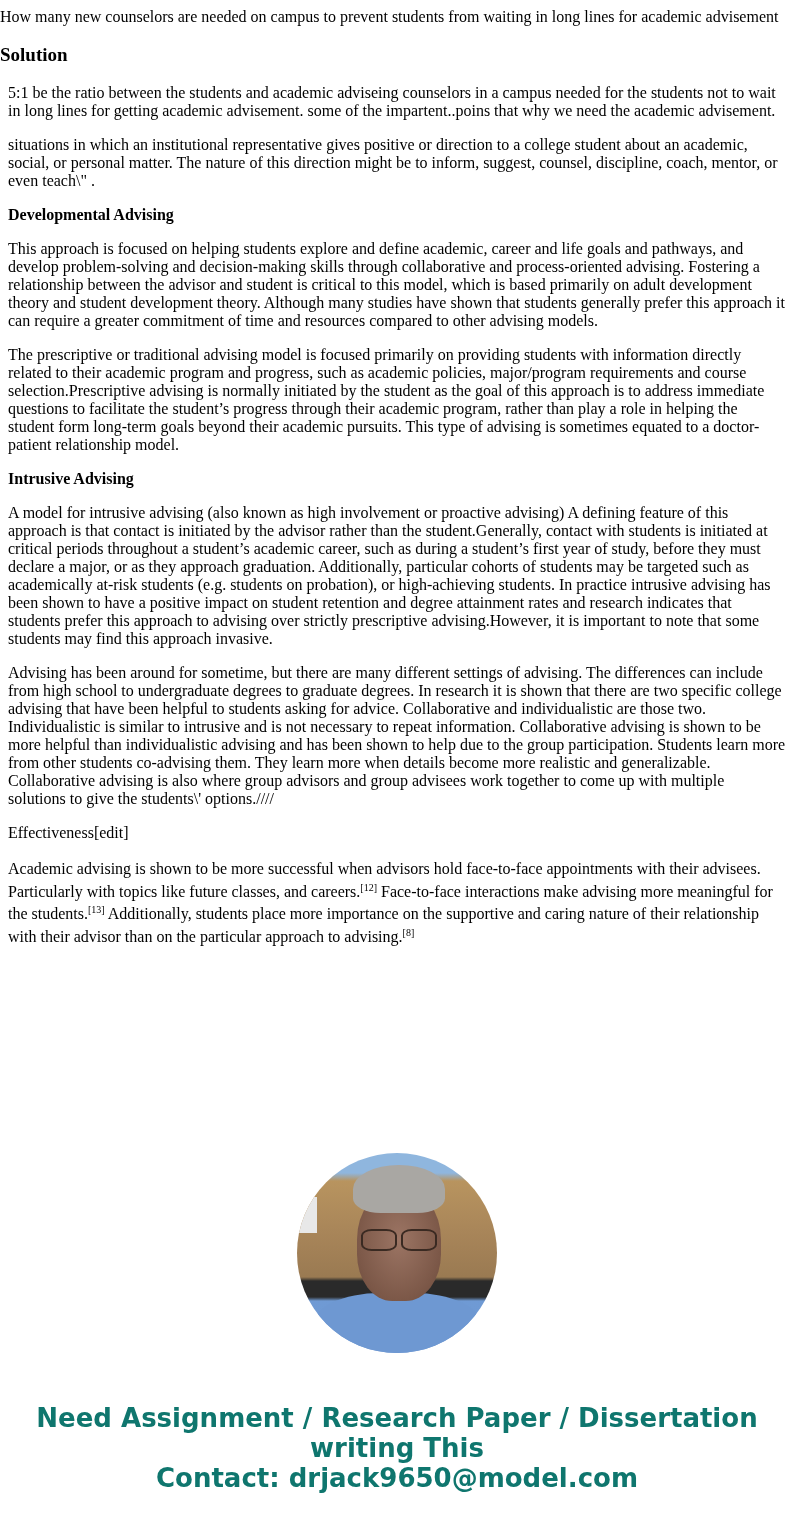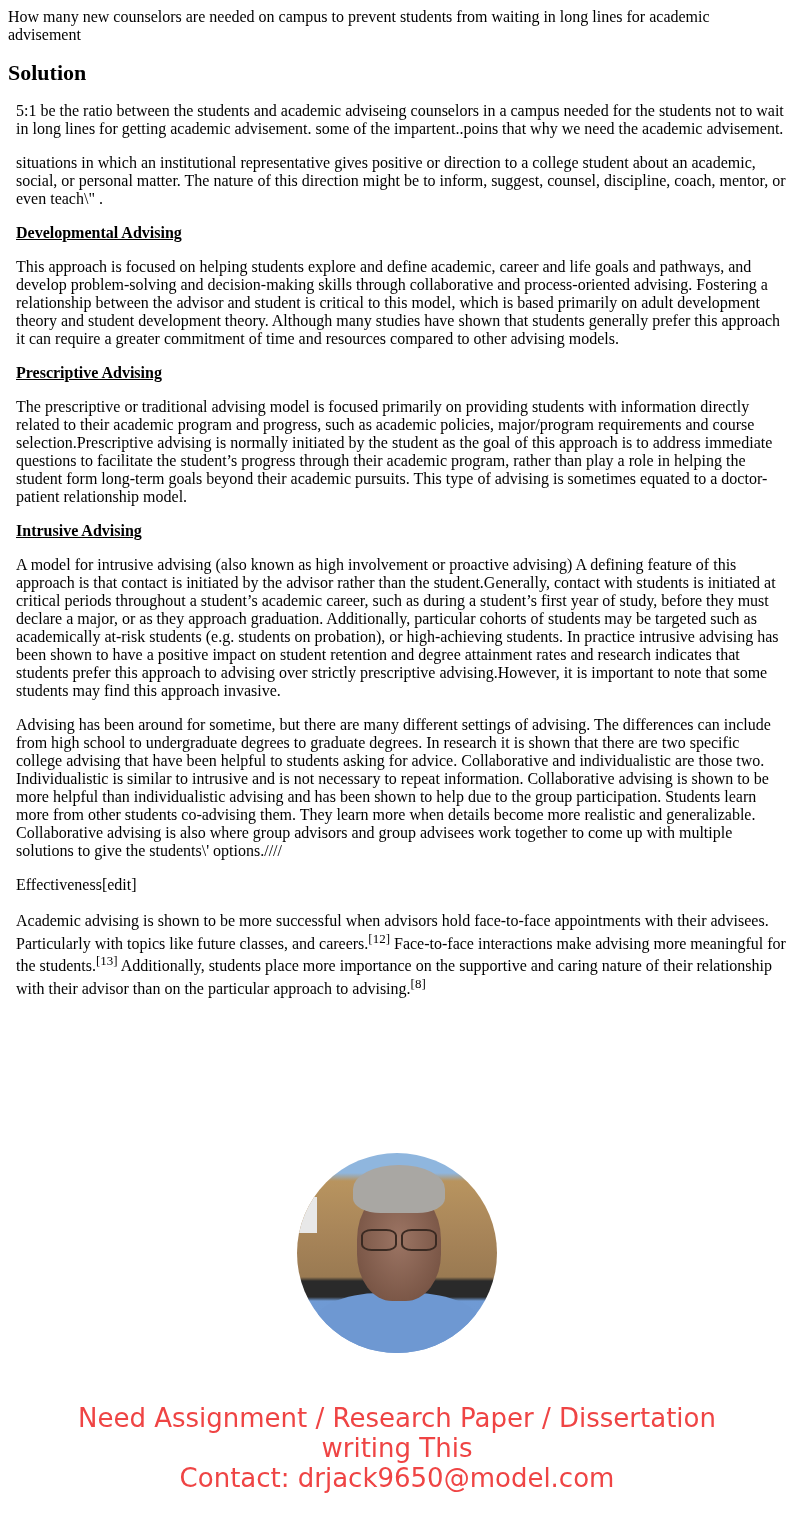--- a/index.html
+++ b/index.html
@@ -10,43 +10,42 @@
     body {
       width: 794px;
       min-height: 1523px;
       font-family: "Liberation Serif", "DejaVu Serif", serif;
       font-size: 16px;
       line-height: 18px;
       color: #000000;
       position: relative;
     }
     .content {
-      padding: 8px 8px 0 8px;
+      padding: 8px 8px 0 0;
     }
     .question {
       margin: 0 0 0 0;
     }
     h3.solution-heading {
-      font-size: 22px;
+      font-size: 19px;
       font-weight: bold;
       margin: 18px 0 18px 0;
       line-height: 22px;
     }
     p {
       margin: 0 0 16px 8px;
     }
     p.section-heading {
       font-weight: bold;
-      text-decoration: underline;
     }
     p.effect-para {
       line-height: 22.5px;
     }
     sup {
-      font-size: 13px;
+      font-size: 10px;
       line-height: 0;
       vertical-align: super;
     }
     .photo-wrap {
       position: absolute;
       left: 297px;
       top: 1153px;
       width: 200px;
       height: 200px;
       border-radius: 50%;
@@ -83,42 +82,41 @@
       border-radius: 40% 40% 0 0;
       background: #6e98d2;
     }
     .promo {
       position: absolute;
       left: 0;
       top: 1403px;
       width: 794px;
       text-align: center;
       font-family: "DejaVu Sans", sans-serif;
-      font-weight: normal;
+      font-weight: bold;
       font-size: 26px;
       line-height: 30px;
-      color: #ef4444;
+      color: #0f766e;
     }
     .promo div { margin: 0; }
   </style>
 </head>
 <body>
 
 <div class="content">
   <div class="question">How many new counselors are needed on campus to prevent students from waiting in long lines for academic advisement</div>
 
   <h3 class="solution-heading">Solution</h3>
 
   <p>5:1 be the ratio between the students and academic adviseing counselors in a campus needed for the students not to wait in long lines for getting academic advisement. some of the impartent..poins that why we need the academic advisement.</p>
   <p>situations in which an institutional representative gives positive or direction to a college student about an academic, social, or personal matter. The nature of this direction might be to inform, suggest, counsel, discipline, coach, mentor, or even teach\" .</p>
 
   <p class="section-heading">Developmental Advising</p>
   <p>This approach is focused on helping students explore and define academic, career and life goals and pathways, and develop problem-solving and decision-making skills through collaborative and process-oriented advising. Fostering a relationship between the advisor and student is critical to this model, which is based primarily on adult development theory and student development theory. Although many studies have shown that students generally prefer this approach it can require a greater commitment of time and resources compared to other advising models.</p>
 
-  <p class="section-heading">Prescriptive Advising</p>
   <p>The prescriptive or traditional advising model is focused primarily on providing students with information directly related to their academic program and progress, such as academic policies, major/program requirements and course selection.Prescriptive advising is normally initiated by the student as the goal of this approach is to address immediate questions to facilitate the student’s progress through their academic program, rather than play a role in helping the student form long-term goals beyond their academic pursuits. This type of advising is sometimes equated to a doctor-patient relationship model.</p>
 
   <p class="section-heading">Intrusive Advising</p>
   <p>A model for intrusive advising (also known as high involvement or proactive advising) A defining feature of this approach is that contact is initiated by the advisor rather than the student.Generally, contact with students is initiated at critical periods throughout a student’s academic career, such as during a student’s first year of study, before they must declare a major, or as they approach graduation. Additionally, particular cohorts of students may be targeted such as academically at-risk students (e.g. students on probation), or high-achieving students. In practice intrusive advising has been shown to have a positive impact on student retention and degree attainment rates and research indicates that students prefer this approach to advising over strictly prescriptive advising.However, it is important to note that some students may find this approach invasive.</p>
 
   <p>Advising has been around for sometime, but there are many different settings of advising. The differences can include from high school to undergraduate degrees to graduate degrees. In research it is shown that there are two specific college advising that have been helpful to students asking for advice. Collaborative and individualistic are those two. Individualistic is similar to intrusive and is not necessary to repeat information. Collaborative advising is shown to be more helpful than individualistic advising and has been shown to help due to the group participation. Students learn more from other students co-advising them. They learn more when details become more realistic and generalizable. Collaborative advising is also where group advisors and group advisees work together to come up with multiple solutions to give the students\' options.////</p>
 
   <p>Effectiveness[edit]</p>
   <p class="effect-para"><span>Academic advising is shown to be more successful when advisors hold face-to-face appointments with their advisees. Particularly with topics like future classes, and careers.</span><sup>[12]</sup><span> Face-to-face interactions make advising more meaningful for the students.</span><sup>[13]</sup><span> Additionally, students place more importance on the supportive and caring nature of their relationship with their advisor than on the particular approach to advising.</span><sup>[8]</sup></p>
 </div>

